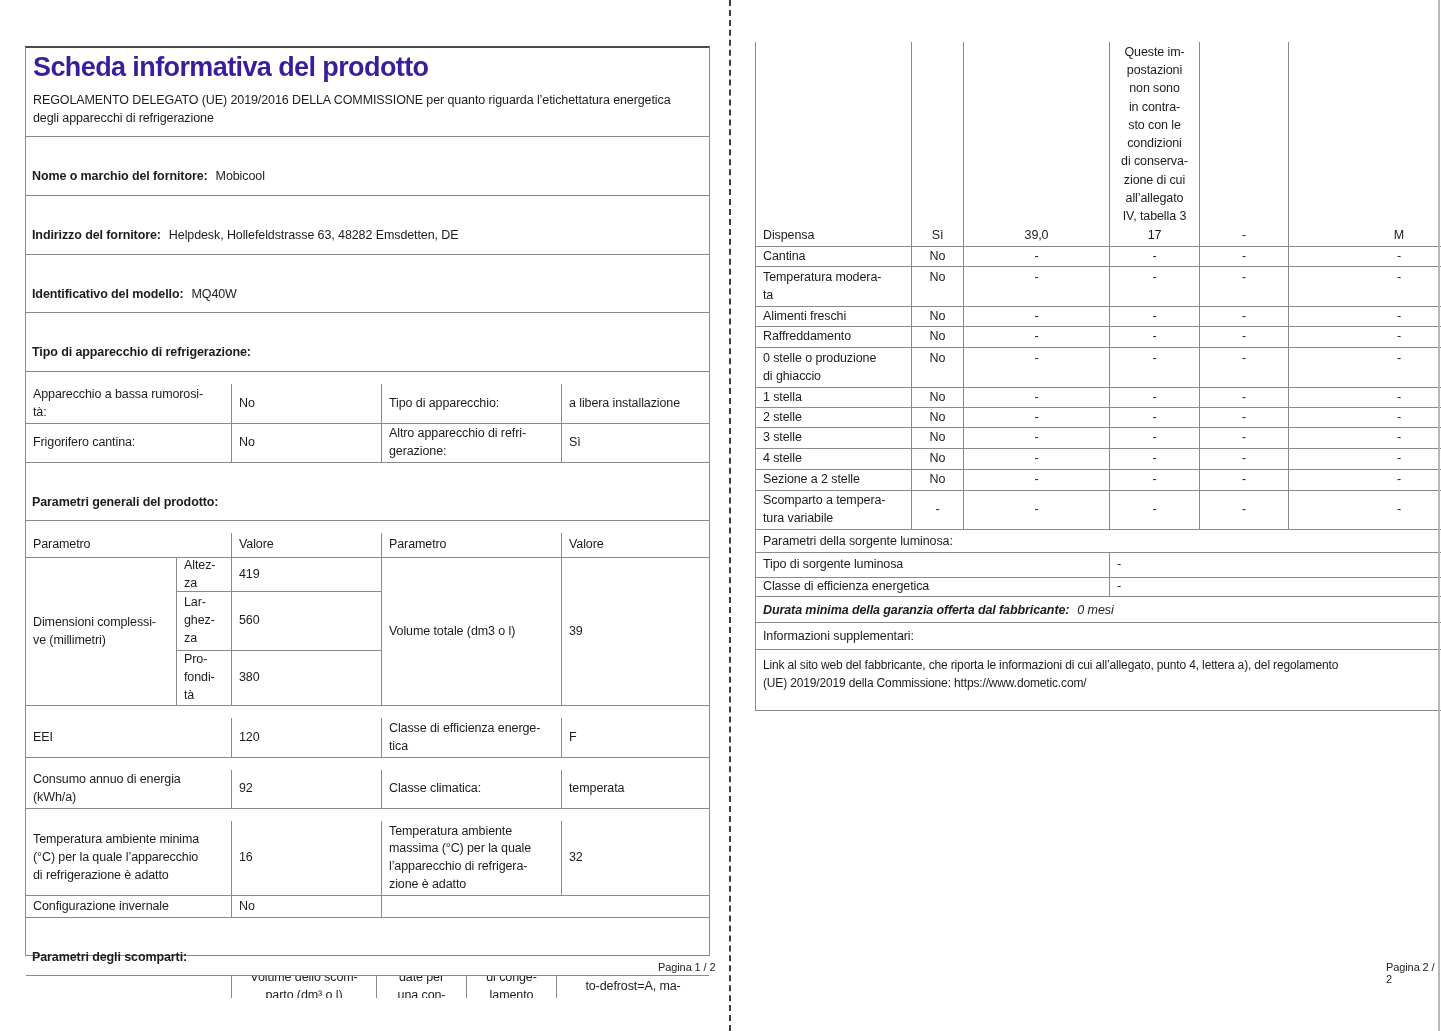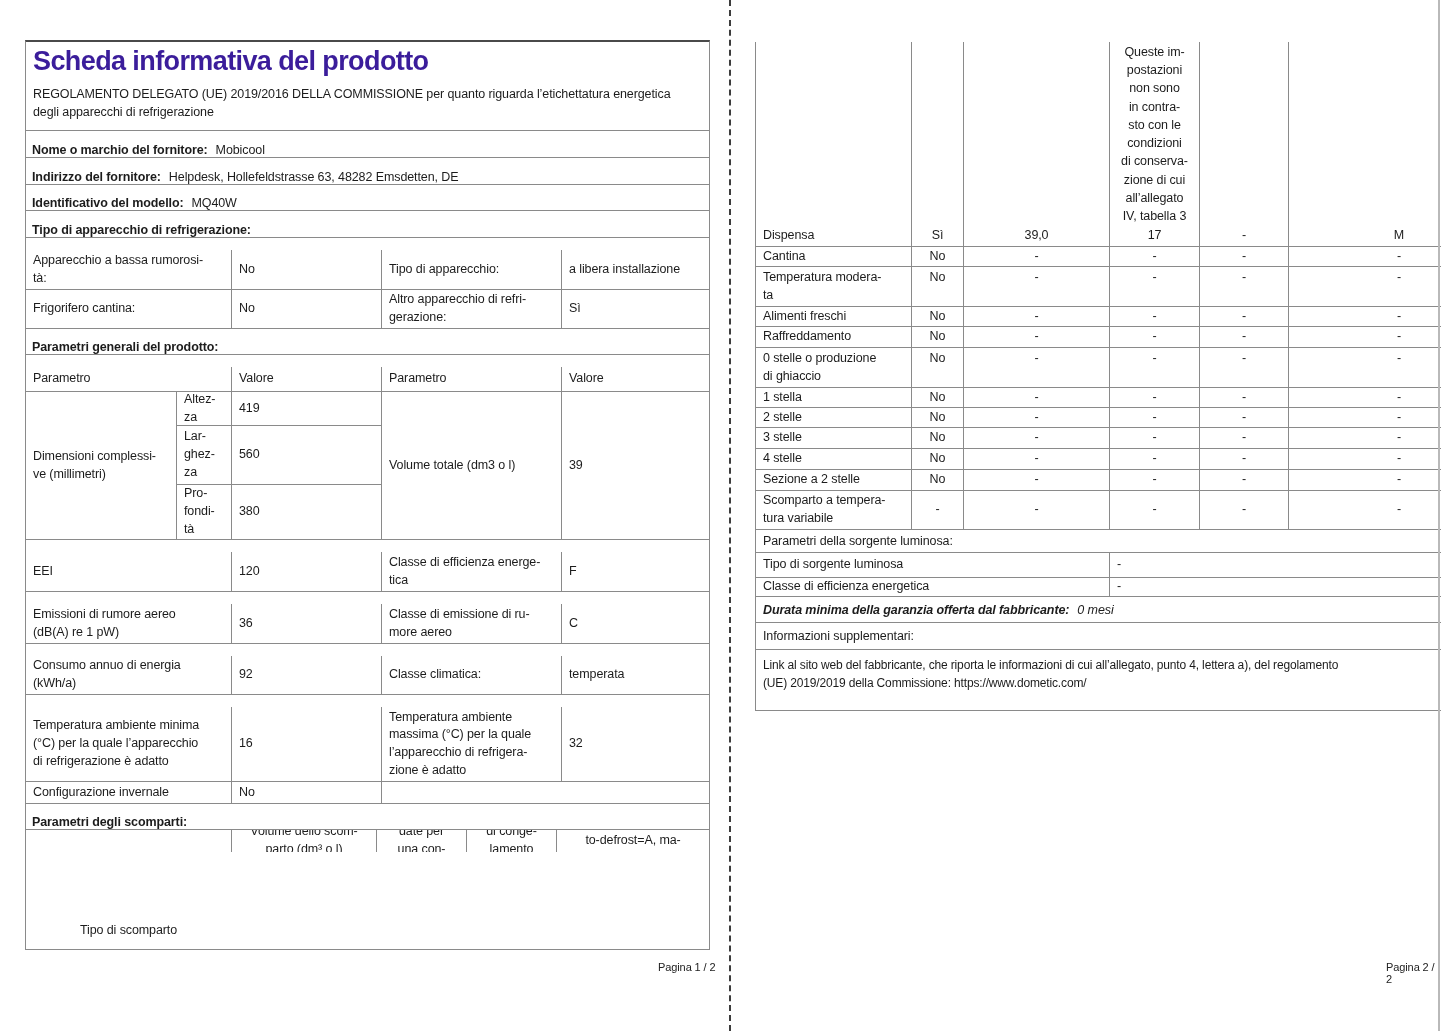--- a/index.html
+++ b/index.html
@@ -10,26 +10,26 @@
   }
   html,body{margin:0;padding:0;background:#ffffff;}
   body{font-family:"Liberation Sans","DejaVu Sans",sans-serif;font-size:12.5px;color:var(--ink);letter-spacing:-0.1px;}
   .screen{position:relative;width:1441px;height:1031px;background:#fff;overflow:hidden;}
 
   
   .sep{position:absolute;top:0;left:729px;height:1031px;width:0;border-left:2px dashed #3c3c3c;}
   .right-edge{position:absolute;top:0;left:1438px;width:2px;height:1031px;background:#b9b9b9;}
 
   
-  .page1{position:absolute;left:25px;top:40px;width:685px;height:910px;box-sizing:border-box;
+  .page1{position:absolute;left:25px;top:46px;width:685px;height:910px;box-sizing:border-box;
          border:1px solid var(--bc);border-top:2px solid var(--bc-dark);background:#fff;}
   .blk{box-sizing:border-box;border-bottom:1px solid var(--bc);padding:0 6px;overflow:hidden;}
   h1{font-size:27px;font-weight:bold;color:var(--accent);margin:0;padding:4px 0 0 1px;letter-spacing:-0.6px;}
   .reg{margin:9px 0 0 1px;white-space:pre-line;line-height:1.42;}
-  .inline-row{display:flex;align-items:flex-end;gap:8px;}
+  .inline-row{display:flex;align-items:flex-start;gap:8px;margin-top:32px;}
   .b{font-weight:bold;}
   .pre{white-space:pre-line;}
   .grid{display:grid;box-sizing:border-box;border-bottom:1px solid var(--bc);}
   .g4{grid-template-columns:205px 150px 180px 1fr;margin-top:12px;}
   .cell{box-sizing:border-box;padding:2px 7px;line-height:1.42;overflow:hidden;display:flex;flex-direction:column;justify-content:center;}
   .bl{border-left:1px solid var(--bc);}
   .bb{border-bottom:1px solid var(--bc);}
   .dimgrid{grid-template-columns:150px 55px 150px 180px 1fr;grid-template-rows:34px 59px 54px;}
   .ctr{align-items:center;text-align:center;}
   .compgrid{grid-template-columns:205px 145px 90px 90px 1fr;grid-template-rows:22px 1fr;height:201px;border-bottom:none;}
@@ -119,28 +119,20 @@
 tà</div>
       <div class="cell bl" style="grid-row:3;grid-column:3">380</div>
     </div>
 
     <div class="grid g4" style="grid-template-rows:39px">
       <div class="cell pre">EEI</div>
       <div class="cell bl">120</div>
       <div class="cell pre bl">Classe di efficienza energe-
 tica</div>
       <div class="cell bl">F</div>
-    </div>
-    <div class="grid g4" style="grid-template-rows:39px">
-      <div class="cell pre">Emissioni di rumore aereo
-(dB(A) re 1 pW)</div>
-      <div class="cell bl">36</div>
-      <div class="cell pre bl">Classe di emissione di ru-
-more aereo</div>
-      <div class="cell bl">C</div>
     </div>
     <div class="grid g4" style="grid-template-rows:38px">
       <div class="cell pre">Consumo annuo di energia
 (kWh/a)</div>
       <div class="cell bl">92</div>
       <div class="cell pre bl">Classe climatica:</div>
       <div class="cell bl">temperata</div>
     </div>
     <div class="grid g4" style="grid-template-rows:74px">
       <div class="cell pre">Temperatura ambiente minima

